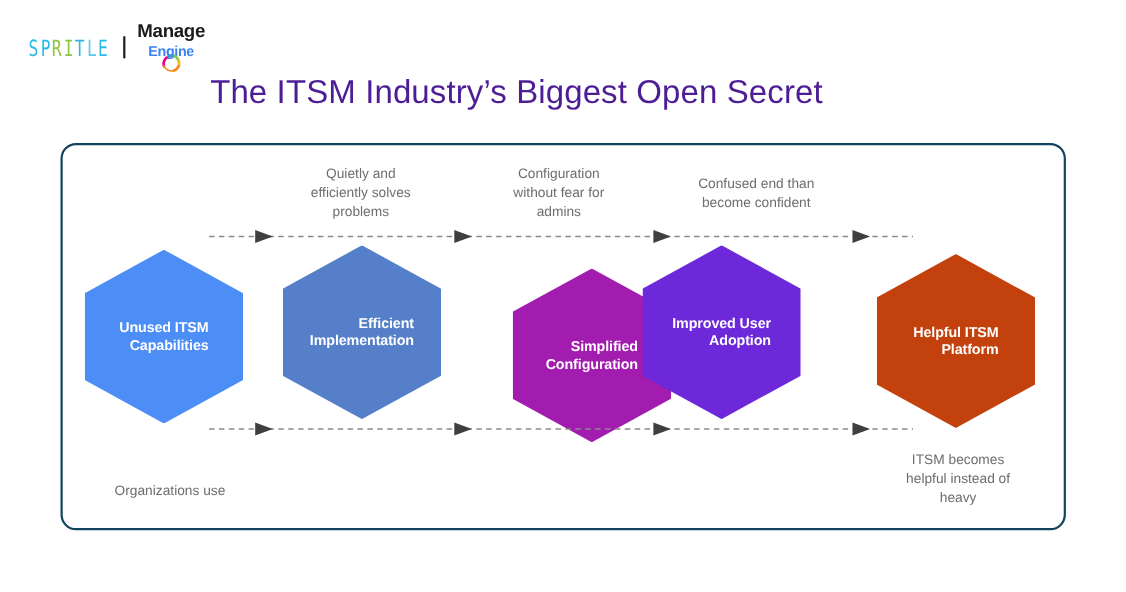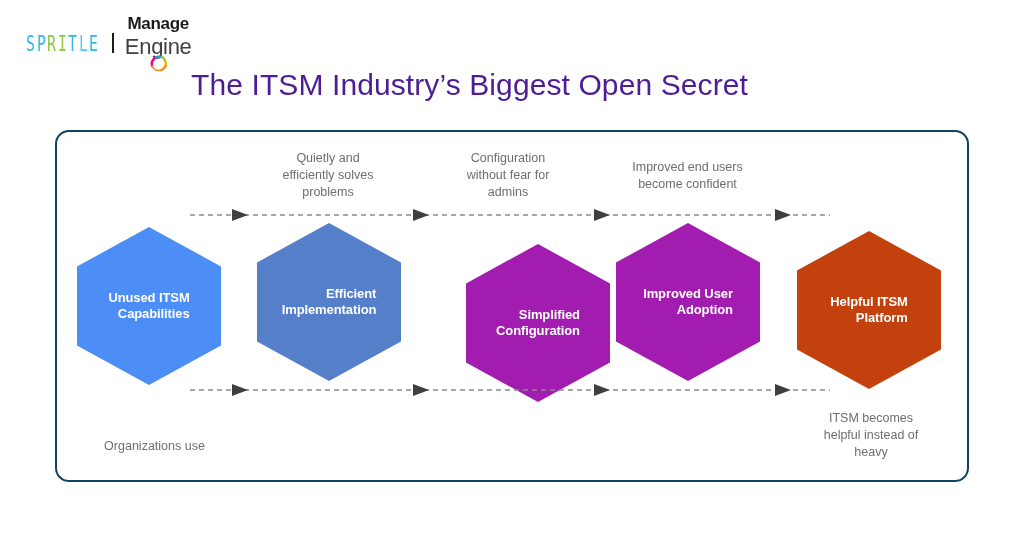--- a/index.html
+++ b/index.html
@@ -52,23 +52,23 @@
   }
   .me-bold {
     font-family: "Liberation Sans", sans-serif;
     font-size: 17px;
     font-weight: 700;
     color: #1a1a1a;
     letter-spacing: -0.3px;
   }
   .me-light {
     font-family: "Liberation Sans", sans-serif;
-    font-size: 22px;
-    font-weight: 400;
-    color: #404040;
+    font-size: 13px;
+    font-weight: 700;
+    color: #3b82f6;
     letter-spacing: -0.3px;
   }
   .me-swirl {
     width: 20px;
     height: 20px;
     margin-left: 1px;
     margin-top: -7px;
   }
 
   
@@ -192,21 +192,21 @@
     <div>problems</div>
   </div>
 
   <div class="caption" style="left:428px; top:150px; width:160px;">
     <div>Configuration</div>
     <div>without fear for</div>
     <div>admins</div>
   </div>
 
   <div class="caption" style="left:605px; top:159px; width:165px;">
-    <div>Improved end users</div>
+    <div>Confused end than</div>
     <div>become confident</div>
   </div>
 
   <div class="arrow-row" style="left:190px; top:208px; width:640px;">
     <svg width="640" height="14" viewBox="0 0 640 14">
       <line x1="0" y1="7" x2="640" y2="7" stroke="#8a8a8a" stroke-width="1.4" stroke-dasharray="5 4"></line>
       <polygon points="42,1 58,7 42,13" fill="#3f3f3f"></polygon>
       <polygon points="223,1 239,7 223,13" fill="#3f3f3f"></polygon>
       <polygon points="404,1 420,7 404,13" fill="#3f3f3f"></polygon>
       <polygon points="585,1 601,7 585,13" fill="#3f3f3f"></polygon>
@@ -227,21 +227,21 @@
     </div>
   </div>
 
   <div class="hex" style="left:437px; top:244px; background:#a21caf;margin-left:29px;">
     <div class="hex-label">
       <div>Simplified</div>
       <div>Configuration</div>
     </div>
   </div>
 
-  <div class="hex" style="left:616px; top:223px; background:#a21caf;">
+  <div class="hex" style="left:584px; top:223px; background:#6d28d9;">
     <div class="hex-label">
       <div>Improved User</div>
       <div>Adoption</div>
     </div>
   </div>
 
   <div class="hex" style="left:797px; top:231px; background:#c2410c;">
     <div class="hex-label">
       <div>Helpful ITSM</div>
       <div>Platform</div>

